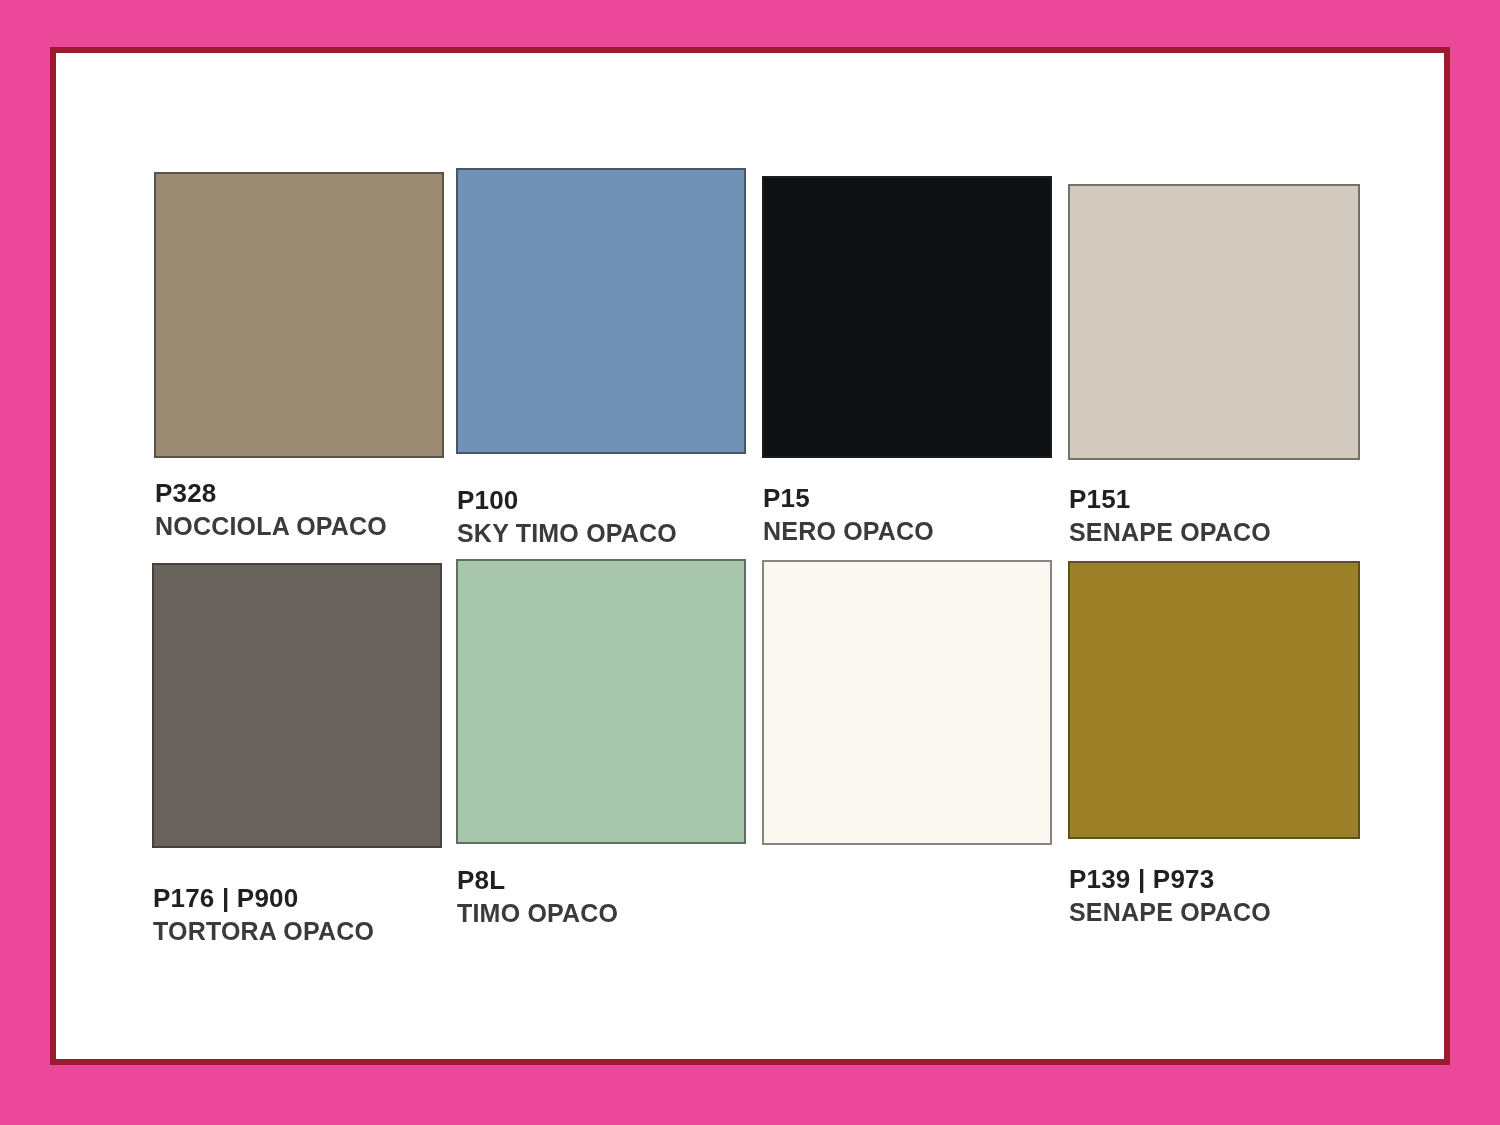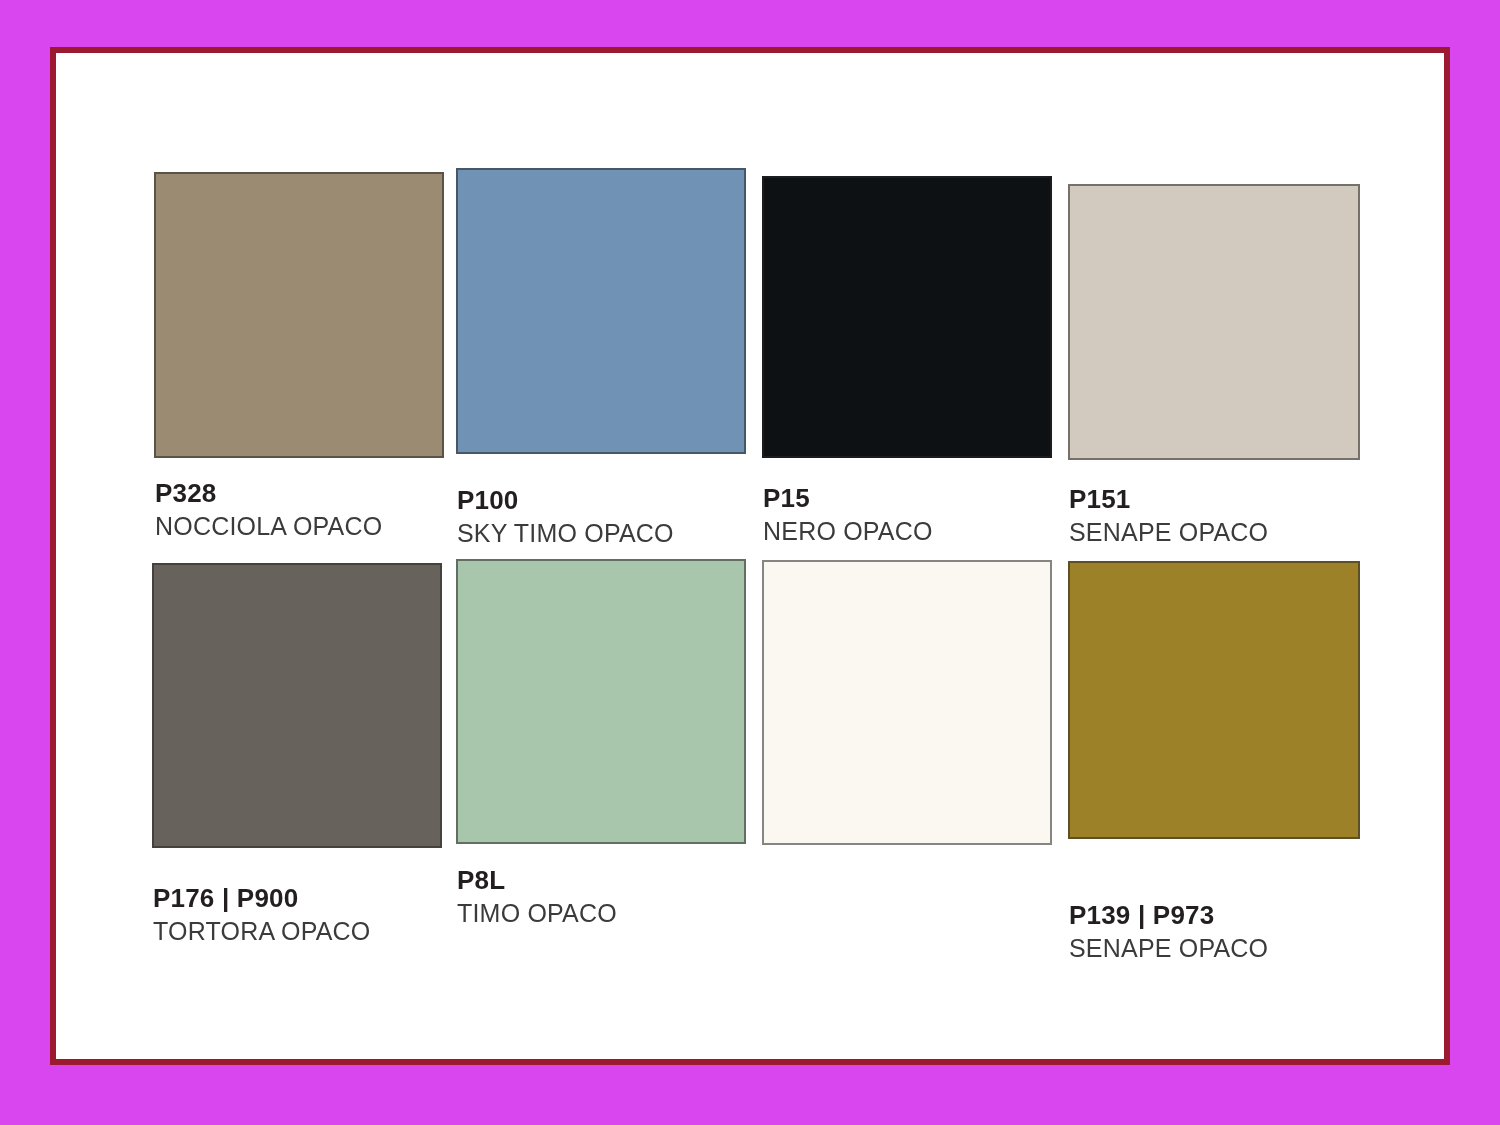--- a/index.html
+++ b/index.html
@@ -10,21 +10,21 @@
   body {
     width: 1500px;
     height: 1125px;
     font-family: "Liberation Sans", sans-serif;
     overflow: hidden;
   }
   #page {
     position: relative;
     width: 1500px;
     height: 1125px;
-    background: #d946ef;
+    background: #ec4899;
   }
   
   #frame {
     position: absolute;
     left: 50px;
     top: 47px;
     width: 1400px;
     height: 1018px;
     border: 6px solid #9c1a30;
     box-sizing: border-box;
@@ -54,21 +54,21 @@
   }
   .swatch-code {
     font-size: 26px;
     font-weight: bold;
     color: #231f20;
     letter-spacing: 0.2px;
     line-height: 30px;
   }
   .swatch-name {
     font-size: 25px;
-    font-weight: normal;
+    font-weight: bold;
     color: #3b3b3b;
     letter-spacing: 0.2px;
     line-height: 30px;
     margin-top: 3px;
   }
 </style>
 </head>
 <body>
 
 <div id="page">
@@ -118,20 +118,20 @@
           <div class="swatch-name">TIMO OPACO</div>
         </div>
       </div>
       <div class="swatch-cell" style="left: 762px; top: 560px; width: 290px;">
         <div class="swatch-chip" style="width: 290px; height: 285px; background: rgb(251, 248, 241);"></div>
         <div class="swatch-label" style="top: 306px;">
         </div>
       </div>
       <div class="swatch-cell" style="left: 1068px; top: 561px; width: 292px;">
         <div class="swatch-chip" style="width: 292px; height: 278px; background: rgb(157, 129, 41);"></div>
-        <div class="swatch-label" style="top: 303px; margin-top: 36px;">
+        <div class="swatch-label" style="top: 303px;">
           <div class="swatch-code">P139 | P973</div>
           <div class="swatch-name">SENAPE OPACO</div>
         </div>
       </div>
     </div>
 
 </div>
 
 </body></html>

